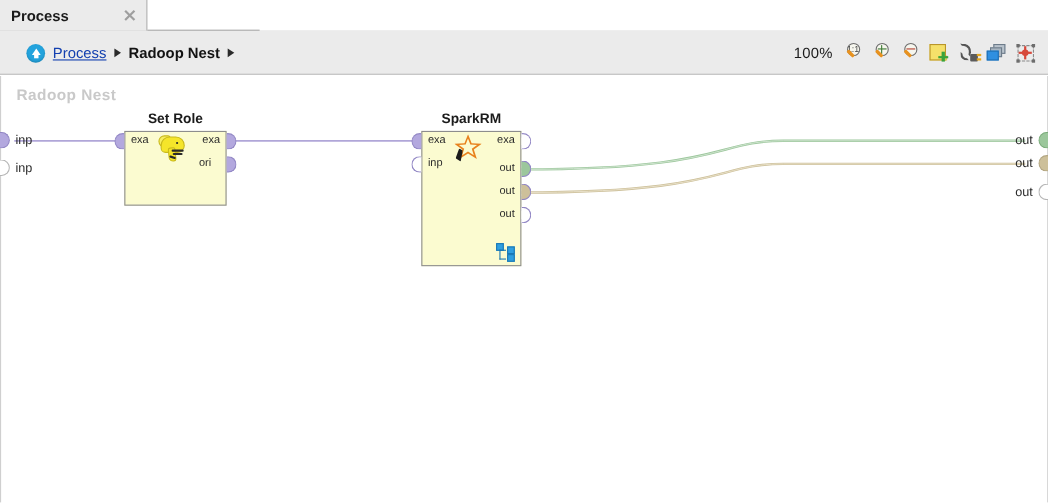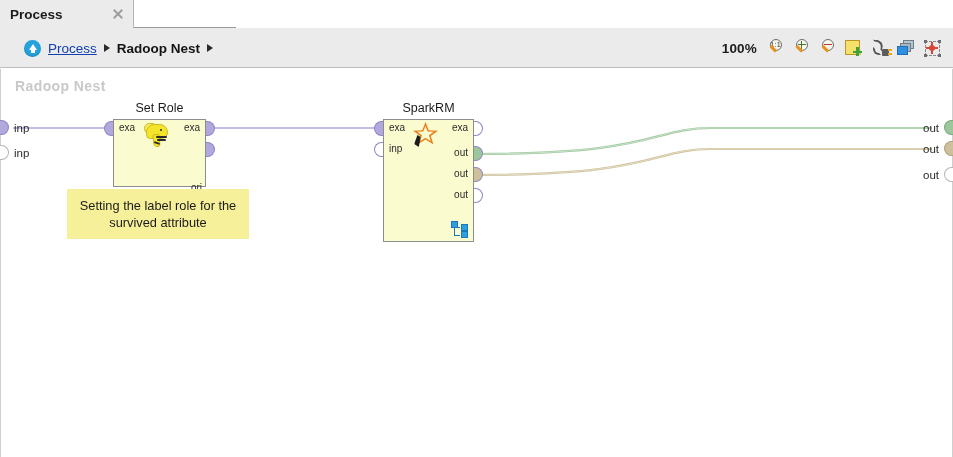--- a/index.html
+++ b/index.html
@@ -83,21 +83,21 @@
   .bc-sep{
     width:0;height:0;border-top:4px solid transparent;border-bottom:4px solid transparent;
     border-left:6px solid #2a2a2a;
   }
   .bc-current{font-weight:bold;color:#131313;white-space:nowrap;}
 
   .tb-right{
     position:absolute;right:8px;top:0;height:40px;
     display:flex;align-items:center;gap:0px;
   }
-  .zoom-pct{font-size:13.5px;color:#1b1b1b;margin-right:6px;letter-spacing:.2px;font-weight:bold;}
+  .zoom-pct{font-size:13.5px;color:#1b1b1b;margin-right:6px;letter-spacing:.2px;}
   .tb-btn{
     width:26px;height:28px;display:flex;align-items:center;justify-content:center;
     position:relative;
   }
 
   
   .mag{position:relative;width:19px;height:19px;}
   .mag .lens{
     position:absolute;left:3px;top:0px;width:12px;height:12px;border-radius:50%;
     border:1.7px solid #6e6e6e;background:#f6f6ee;box-sizing:border-box;
@@ -225,21 +225,21 @@
   .knob-tan{background:#cdc09a;border-color:#b0a37e;}
   .port-text{
     font-size:11.5px;color:#2b2b2b;font-family:"Liberation Sans",sans-serif;
     white-space:nowrap;
   }
 
   
   .op{position:absolute;}
   .op-title{
     position:absolute;left:0;right:0;top:-18px;text-align:center;
-    font-size:12.5px;font-weight:normal;color:#1b1b1b;white-space:nowrap;
+    font-size:12.5px;font-weight:bold;color:#1b1b1b;white-space:nowrap;
   }
   .op-box{
     position:absolute;left:0;top:0;
     background:#fbfbd0;
     border:1px solid #8d8d8d;
     box-sizing:border-box;
     box-shadow:0 0 0 0 rgba(0,0,0,0);
   }
   .op-portlabel{
     position:absolute;font-size:10px;color:#2b2b2b;white-space:nowrap;
@@ -454,21 +454,21 @@
       <div class="op-title">Set Role</div>
       <div class="op-box" style="width:93px;height:68px;"></div>
 
       <span class="op-knob left knob-lav" style="left:-9px;top:2px;"></span>
       <span class="op-portlabel" style="left:6px;top:3px;">exa</span>
 
       <span class="op-knob right knob-lav" style="right:-9px;top:2px;"></span>
       <span class="op-portlabel" style="right:6px;top:3px;">exa</span>
 
       <span class="op-knob right knob-lav" style="right:-9px;top:23px;"></span>
-      <span class="op-portlabel" style="right:4px;top:24px;margin-top:39px;">ori</span>
+      <span class="op-portlabel" style="right:14px;top:24px;">ori</span>
 
       <span class="ic-eleph" style="left:31px;top:4px;">
         <span class="ear"></span>
           <span class="head"></span>
           <span class="trunk"></span>
         <span class="stripe s1"></span>
           <span class="stripe s2"></span>
           <span class="stripe s3"></span>
         <span class="eye"></span>
       </span>
@@ -505,19 +505,16 @@
       <span class="ic-sub" style="right:6px;bottom:4px;">
         <span class="sq q1"></span>
           <span class="sq q2"></span>
           <span class="sq q3"></span>
         <span class="ln lv"></span>
           <span class="ln lh1"></span>
           <span class="ln lh2"></span>
       </span>
     </div>
 
-    <div class="note" style="left:67px;top:120px;width:182px;height:50px;">
-      <span>Setting the label role for the survived attribute</span>
-    </div>
 
 
   </div>
 </div>
 
 </body></html>

